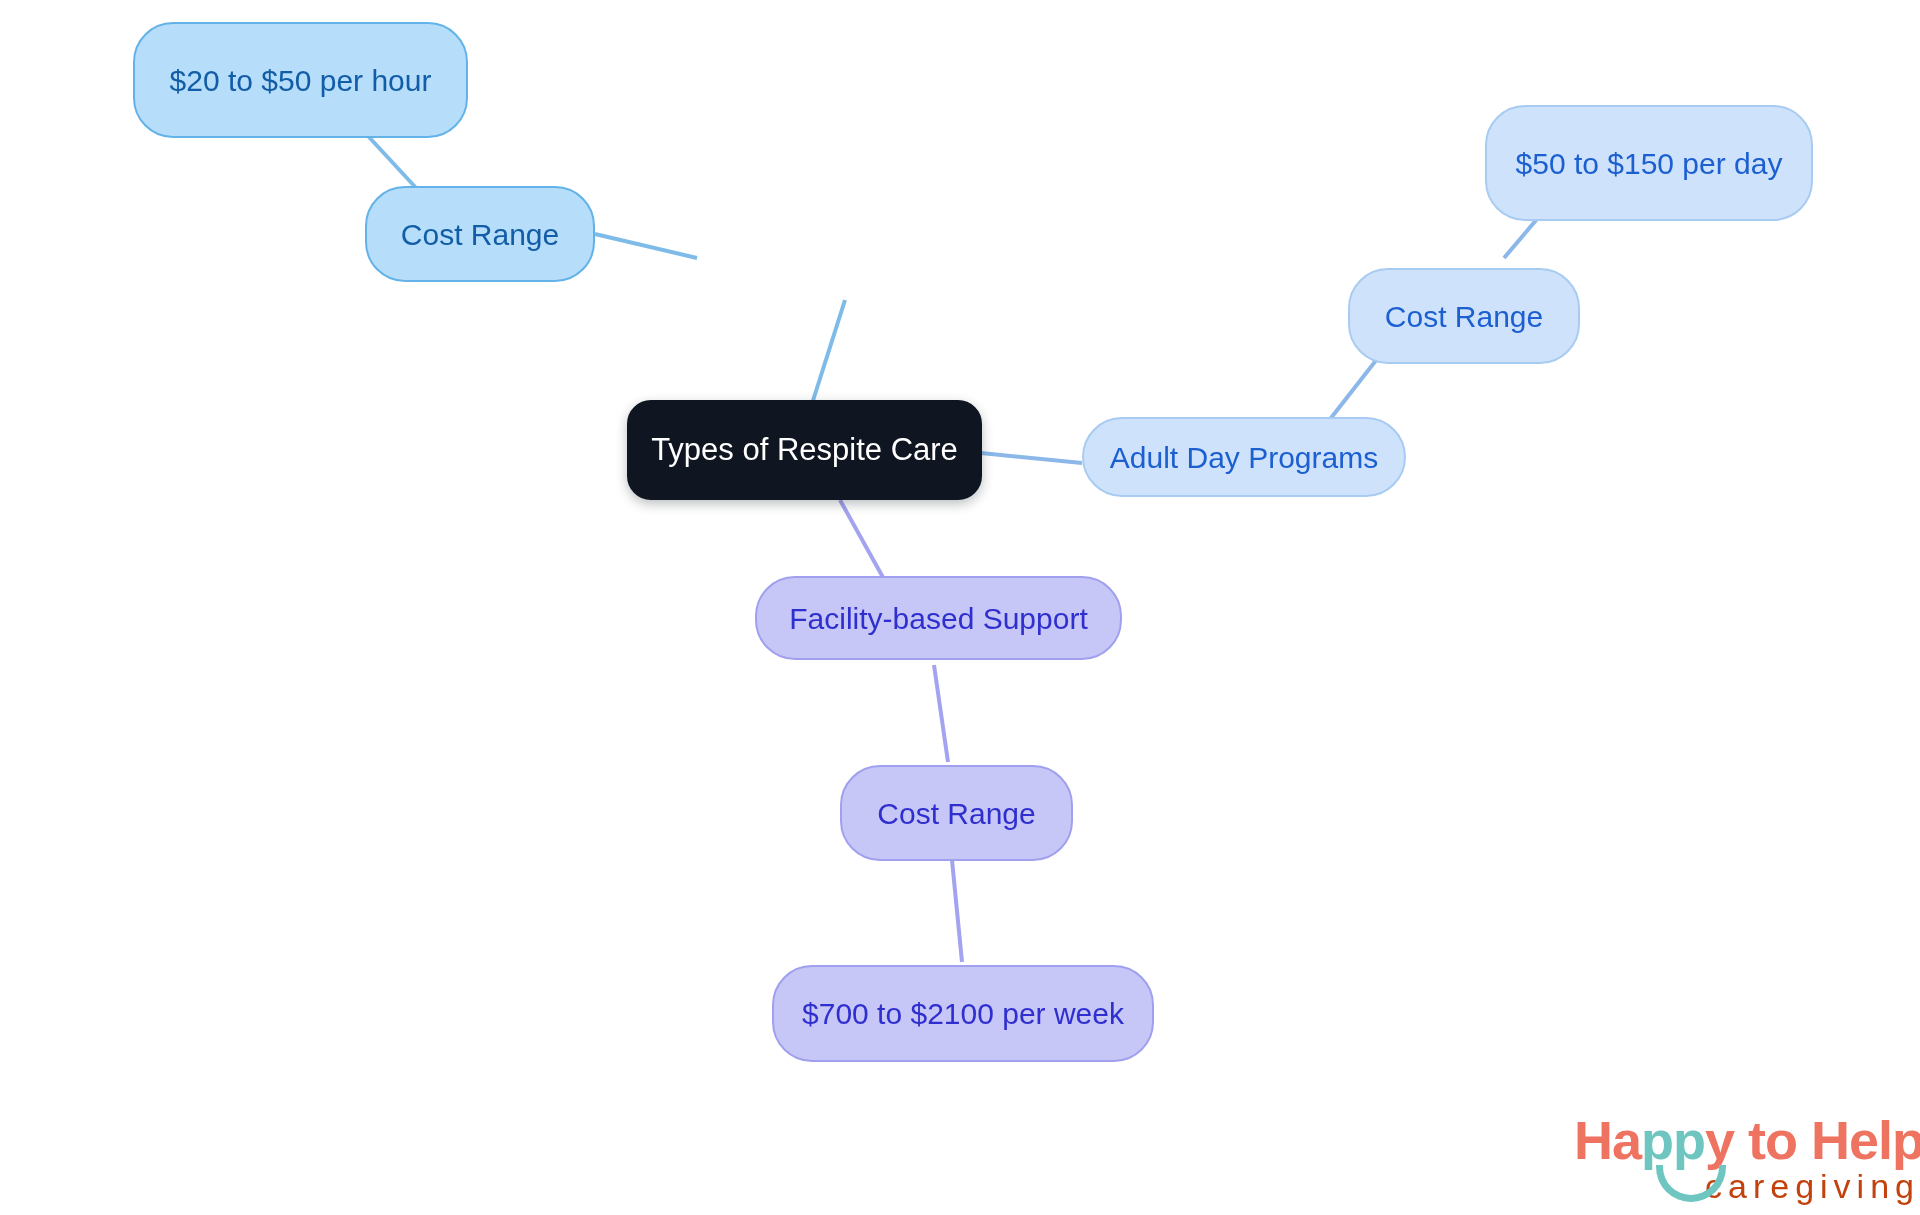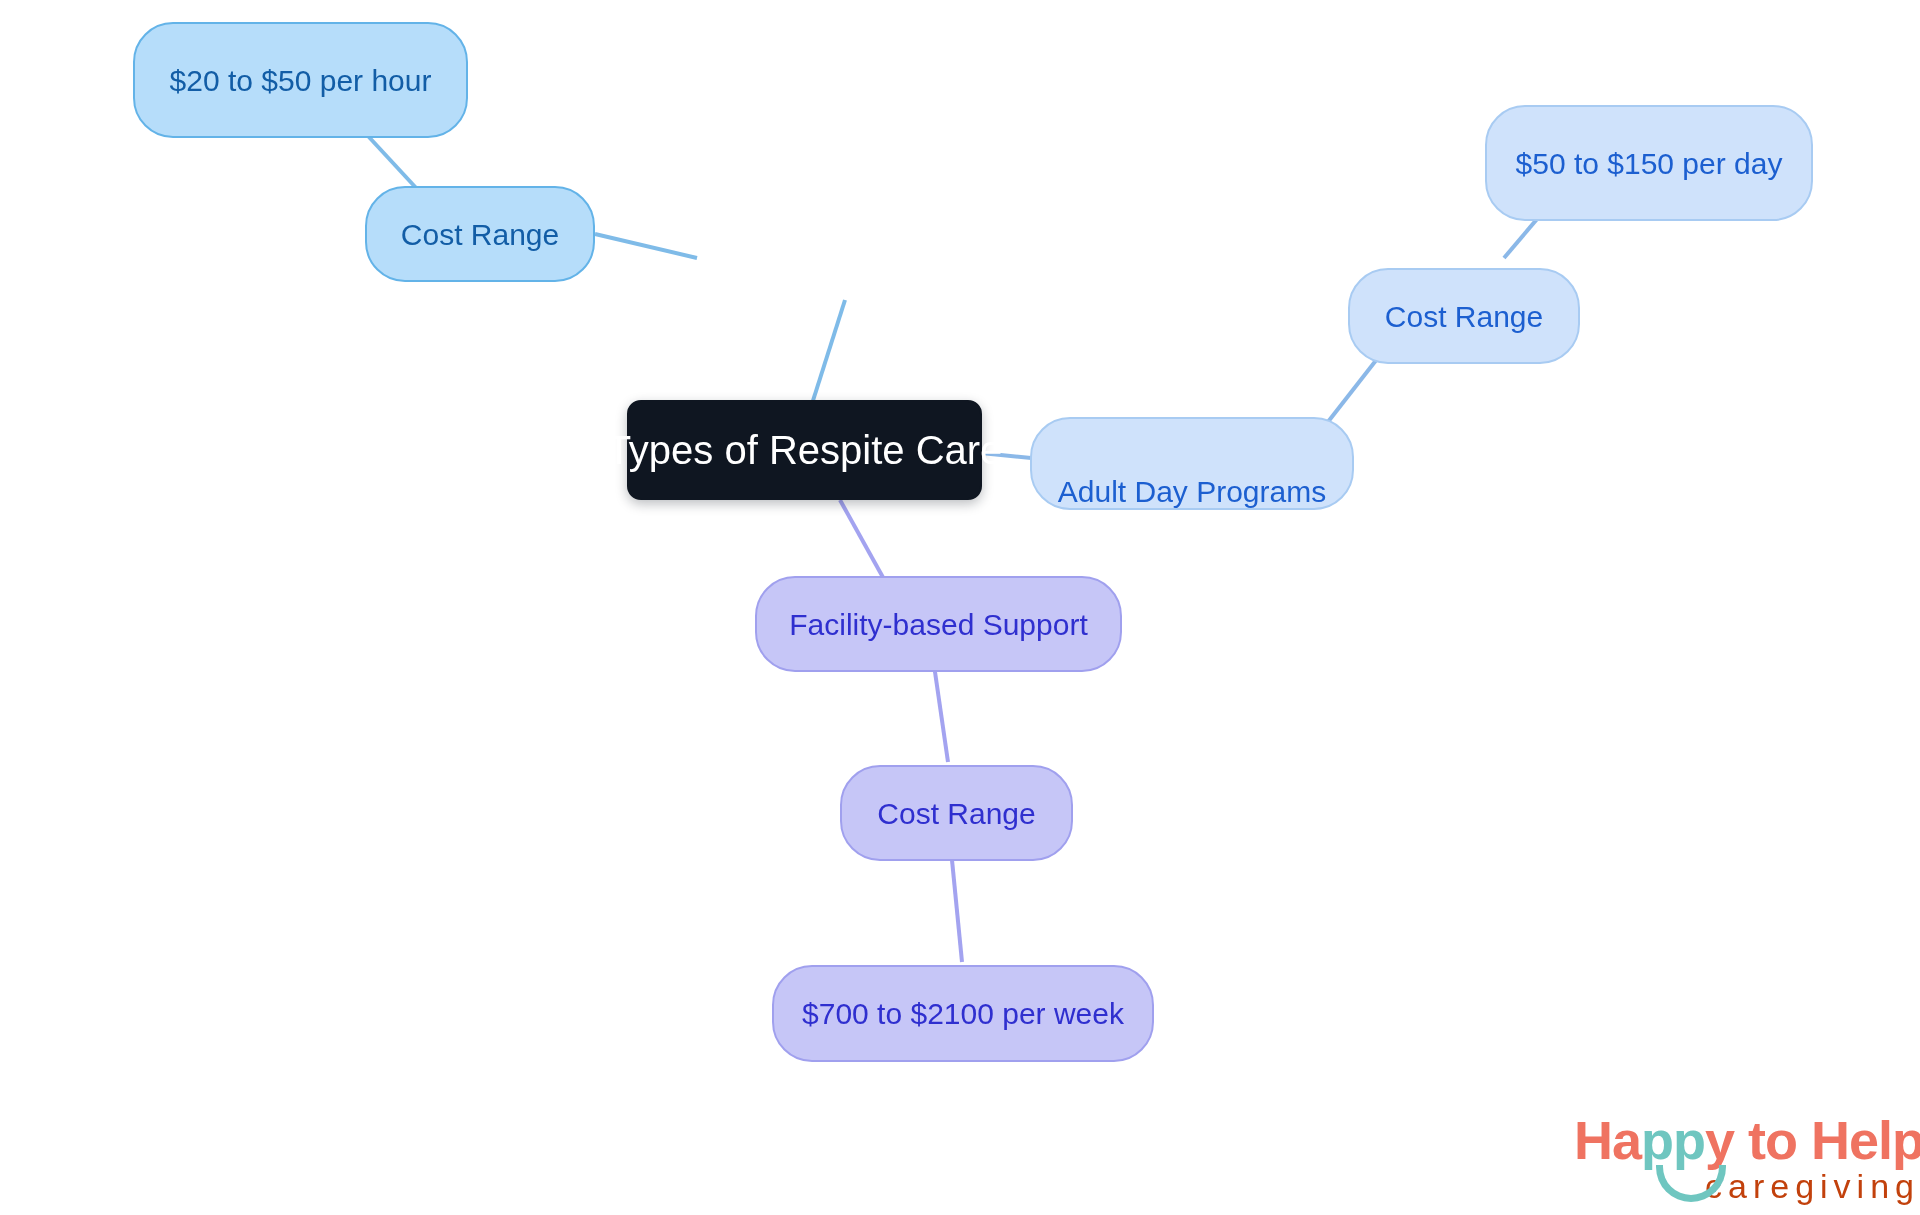--- a/index.html
+++ b/index.html
@@ -40,22 +40,22 @@
   .node-label {
     display: block;
     line-height: 1.1;
   }
 
   
   .node.root {
     background: #0f1621;
     border-color: #0f1621;
     color: #ffffff;
-    border-radius: 14px;
-    font-size: 40px;
+    border-radius: 24px;
+    font-size: 31px;
     box-shadow: 0 4px 12px rgba(15,22,33,0.28);
   }
 
   
   .node.blue {
     background: #b6ddfa;
     border-color: #63b3e8;
     color: #125da6;
     border-radius: 40px;
     font-size: 30px;
@@ -149,33 +149,33 @@
 
   <div class="node blue" style="left:365px; top:186px; width:230px; height:96px;">
     <span class="node-label">Cost Range</span>
   </div>
 
 
   <div class="node root" style="left:627px; top:400px; width:355px; height:100px;">
     <span class="node-label">Types of Respite Care</span>
   </div>
 
-  <div class="node paleblue" style="left:1030px; top:417px; width:324px; height:93px;align-items:flex-end;">
+  <div class="node paleblue" style="left:1082px; top:417px; width:324px; height:80px;">
     <span class="node-label">Adult Day Programs</span>
   </div>
 
   <div class="node paleblue" style="left:1348px; top:268px; width:232px; height:96px;">
     <span class="node-label">Cost Range</span>
   </div>
 
   <div class="node paleblue" style="left:1485px; top:105px; width:328px; height:116px;">
     <span class="node-label">$50 to $150 per day</span>
   </div>
 
-  <div class="node purple" style="left:755px; top:576px; width:367px; height:96px;">
+  <div class="node purple" style="left:755px; top:576px; width:367px; height:84px;">
     <span class="node-label">Facility-based Support</span>
   </div>
 
   <div class="node purple" style="left:840px; top:765px; width:233px; height:96px;">
     <span class="node-label">Cost Range</span>
   </div>
 
   <div class="node purple" style="left:772px; top:965px; width:382px; height:97px;">
     <span class="node-label">$700 to $2100 per week</span>
   </div>

